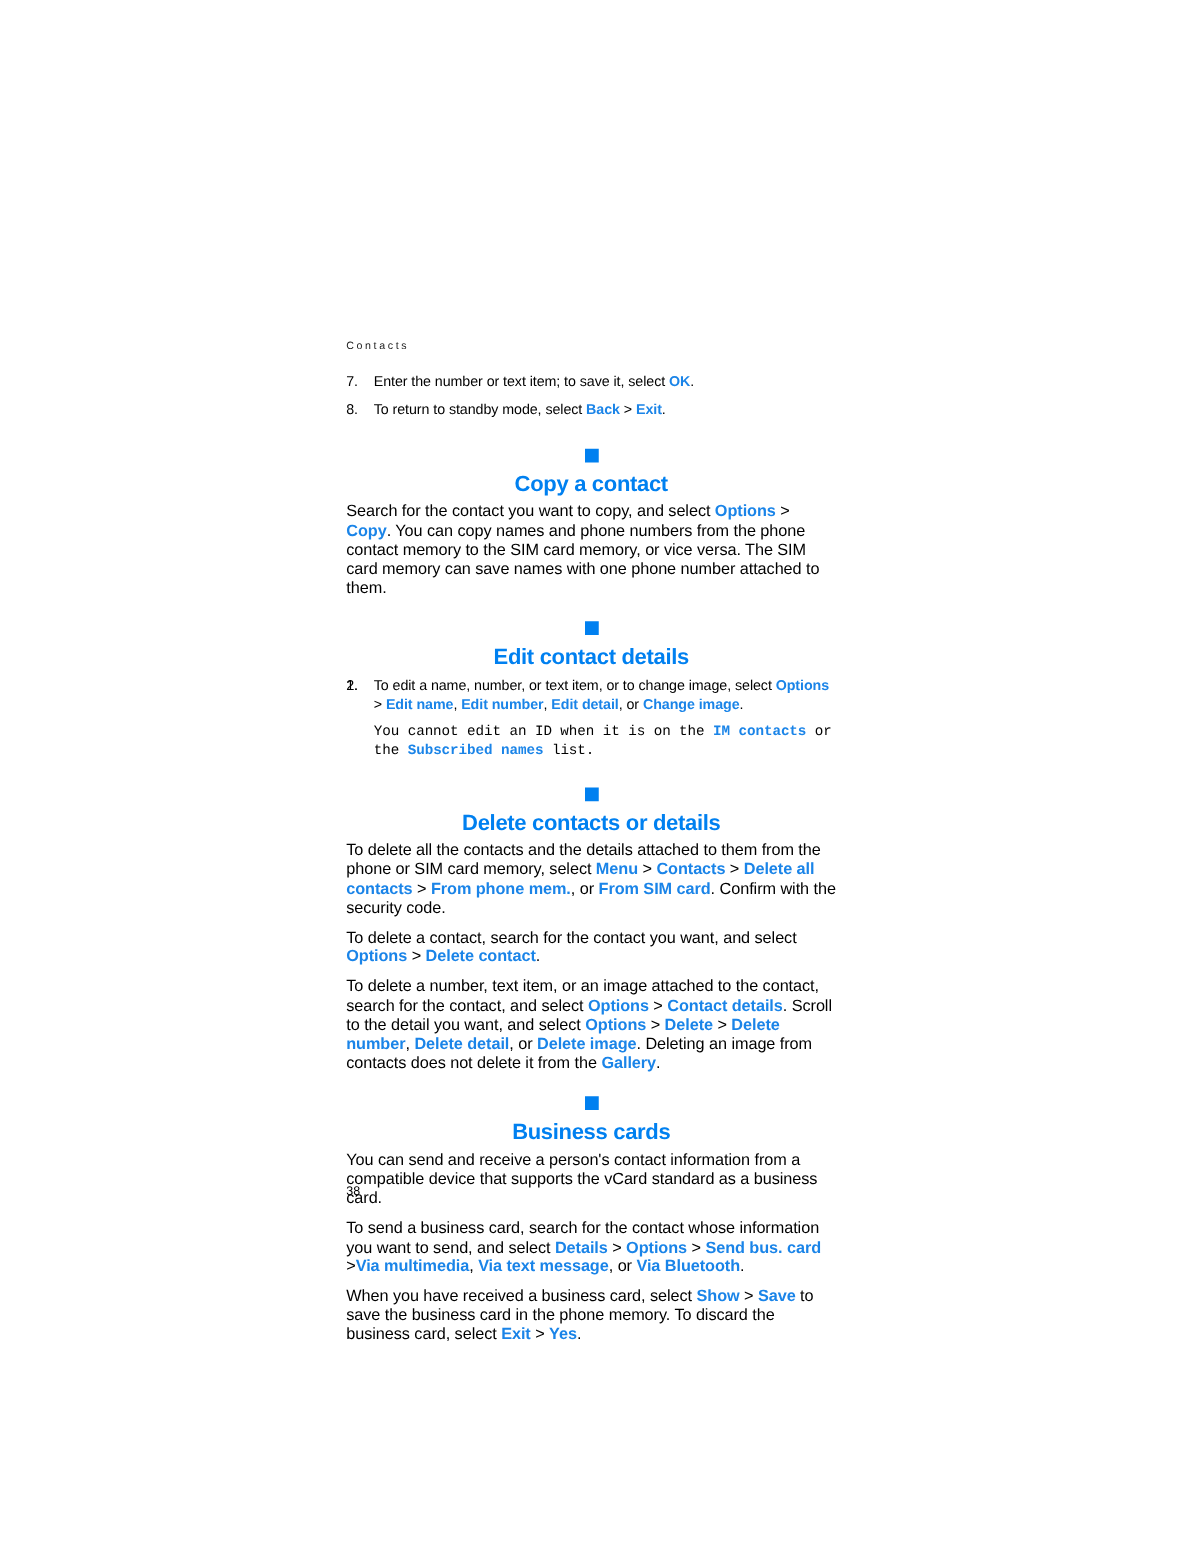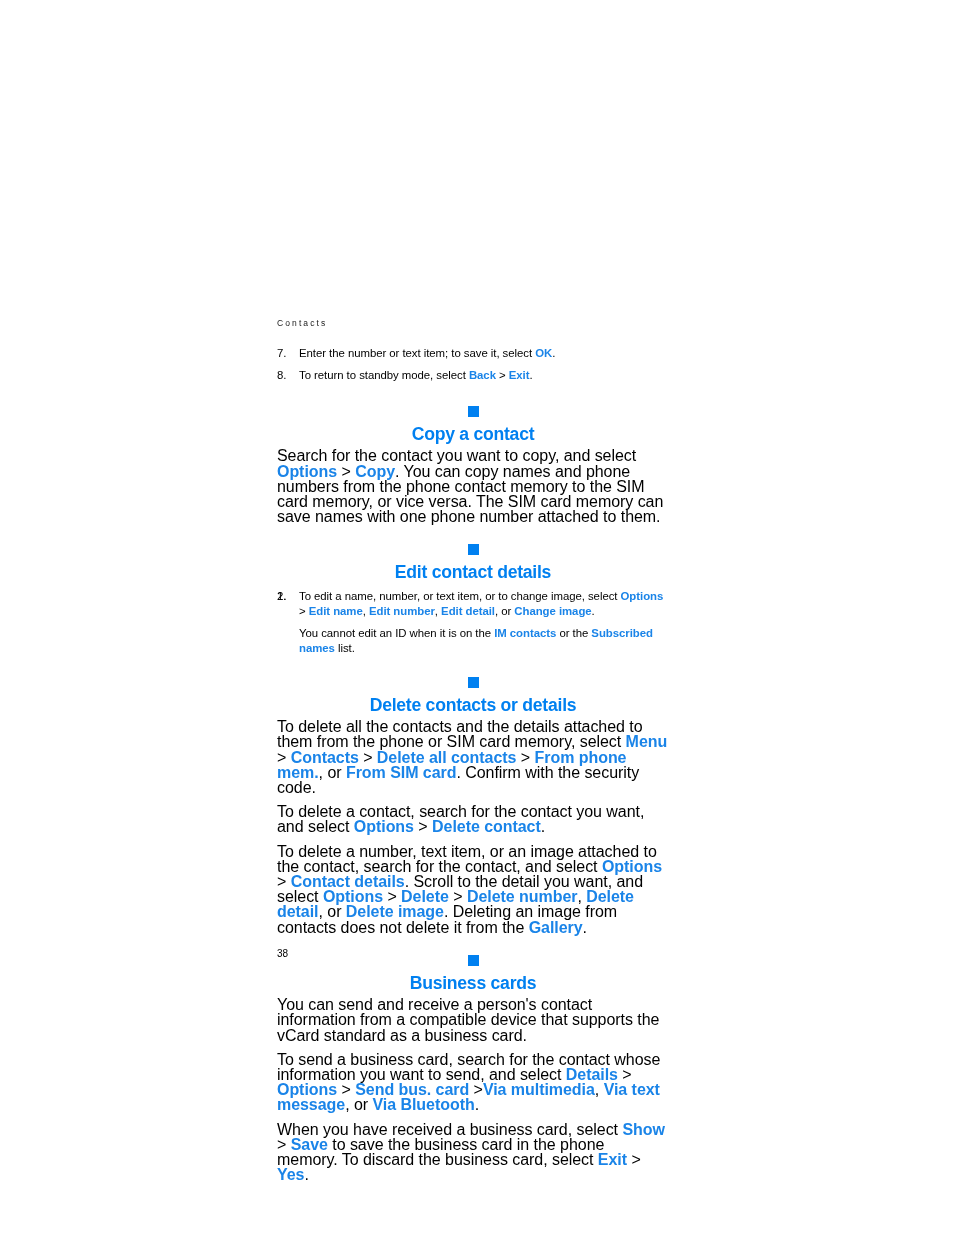--- a/index.html
+++ b/index.html
@@ -14,21 +14,20 @@
     font-family: "Liberation Sans", sans-serif;
     color: #000000;
     position: relative;
     overflow: hidden;
   }
   .page {
     position: absolute;
     left: 277px;
     top: 272px;
     width: 392px;
-    margin-top: 47px;
   }
 
   .running-head {
     font-size: 8.5px;
     letter-spacing: 2.1px;
     color: #1a1a1a;
     font-weight: 400;
     margin: 0 0 18px 0;
     line-height: 1;
   }
@@ -54,20 +53,21 @@
     width: 14px;
     text-align: left;
     font-size: 11.4px;
   }
   .subnote {
     padding-left: 22px;
     font-size: 11.4px;
     line-height: 15.2px;
     margin: 0 0 2px 0;
     letter-spacing: -0.05px;
+    font-family: Liberation Mono, monospace;
   }
 
   
   .section-head {
     display: flex;
     align-items: center;
     margin: 19px 0 5px 0;
     gap: 9px;
     flex-direction: column;
   }
@@ -84,21 +84,21 @@
     color: #0080f0;
     font-size: 17.6px;
     font-weight: 700;
     line-height: 1.05;
     letter-spacing: -0.25px;
   }
 
   
   p.body {
     margin: 0 0 9px 0;
-    font-size: 16px;
+    font-size: 13px;
     line-height: 15.2px;
     letter-spacing: -0.05px;
     color: #000000;
   }
 
   b.k {
     color: #1a84e8;
     font-weight: 700;
   }
 

